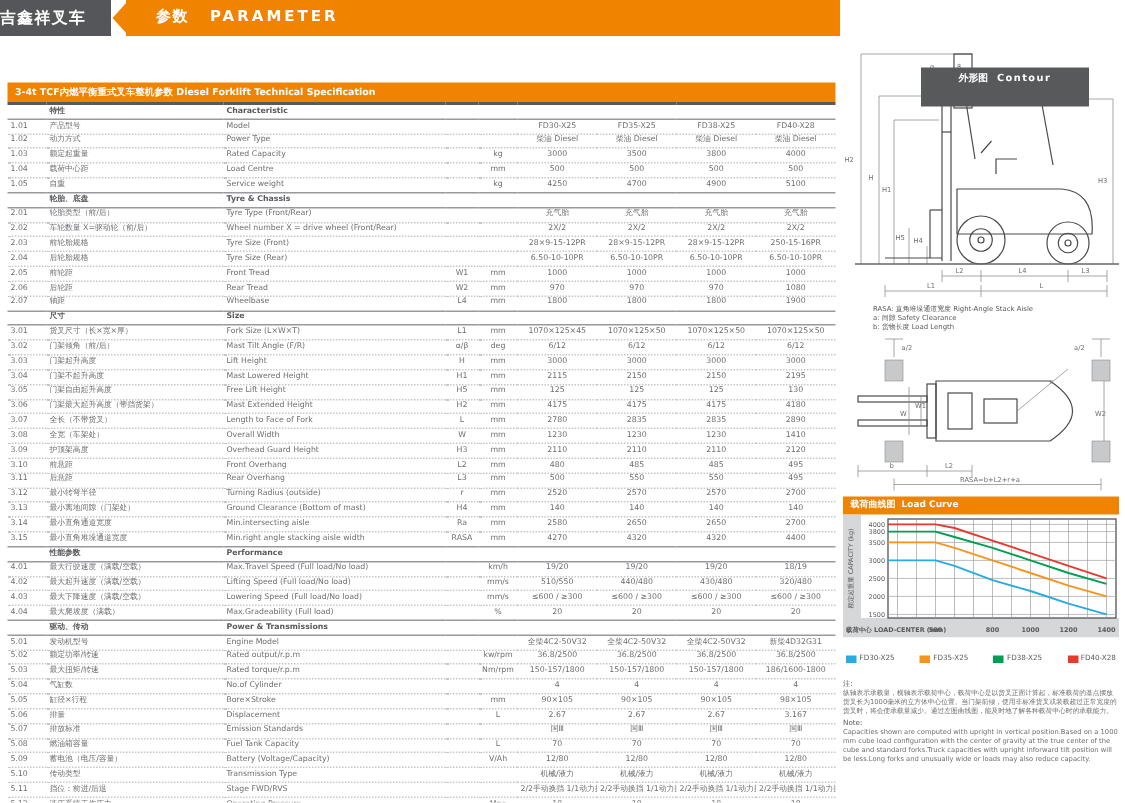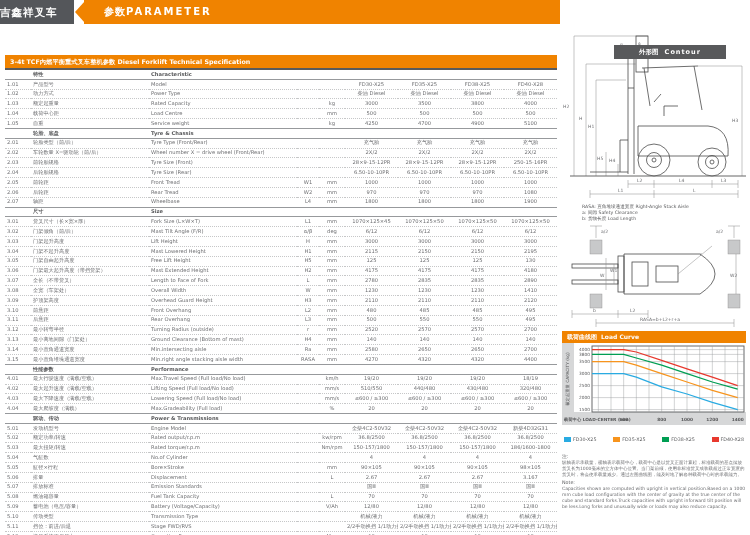--- a/index.html
+++ b/index.html
@@ -8,37 +8,37 @@
     font-family:"DejaVu Sans","Liberation Sans",sans-serif;
     color:#6d6e71;overflow:hidden;
   }
   
   .brand-box{position:absolute;left:0;top:3;width:74px;height:24px;background:#54565a;
     color:#fff;font-weight:bold;font-size:10.5px;line-height:24px;text-align:left;letter-spacing:1px;}
   .param-band{position:absolute;left:84px;top:3;width:476px;height:24px;background:#f08300;}
   .param-band::before{content:"";position:absolute;left:-9px;top:1px;width:0;height:0;
     border-top:11px solid transparent;border-bottom:11px solid transparent;border-right:10px solid #f08300;}
   .param-band .t{color:#fff;font-weight:bold;font-size:10px;line-height:24px;padding-left:20px;letter-spacing:1px;}
-  .param-band .t .en{margin-left:0;letter-spacing:2px;text-align:right;}
+  .param-band .t .en{margin-left:14px;letter-spacing:2px;text-align:right;}
   
   .spec-title{position:absolute;left:5px;top:55px;width:552px;height:13px;background:#f08300;
     color:#fff;font-weight:bold;font-size:6.3px;line-height:13px;padding-left:5px;box-sizing:border-box;}
   
   .spec-table-wrap{position:absolute;left:5px;top:68px;width:552px;}
   table.spec{width:552px;border-collapse:collapse;table-layout:fixed;
     border-top:2px solid #595a5c;border-bottom:2px solid #595a5c;}
   table.spec td{font-size:5.2px;line-height:1.05;padding:1.7px 2px;border-bottom:1px dotted #c6c7c8;
     overflow:hidden;white-space:nowrap;color:#6d6e71;}
   tr.sec-row td{border-top:1.4px solid #97999c;border-bottom:1px solid #97999c;
     font-weight:bold;color:#58595b;}
   td.c-no{text-align:left;}
   td.c-sym,td.c-unit,td.c-val{text-align:center;}
   
   .right-panel{position:absolute;left:560px;top:0;width:190px;height:535px;}
-  .contour-label{position:absolute;left:54px;top:45px;width:112px;height:14px;background:#58595b;
+  .contour-label{position:absolute;left:54px;top:45px;width:112px;height:26px;background:#58595b;
     color:#fff;font-weight:bold;font-size:6.5px;line-height:14px;text-align:center;z-index:2;}
   .contour-label .en{margin-left:6px;letter-spacing:1px;}
   .sideview{position:absolute;left:0;top:28px;width:190px;height:172px;}
   .rasa-notes{position:absolute;left:22px;top:204px;font-size:4.6px;line-height:1.3;color:#58595b;}
   .topview{position:absolute;left:0;top:224px;width:190px;height:104px;}
   .lc-header{position:absolute;left:2px;top:331px;width:184px;height:12px;background:#f08300;
     color:#fff;font-weight:bold;font-size:6px;line-height:12px;padding-left:5px;box-sizing:border-box;}
   .lc-header .en{margin-left:4px;}
   .lc-chart{position:absolute;left:2px;top:343px;width:184px;height:82px;}
   .lc-legend{position:absolute;left:2px;top:437px;width:184px;display:flex;justify-content:space-between;padding:0 2px;box-sizing:border-box;}

